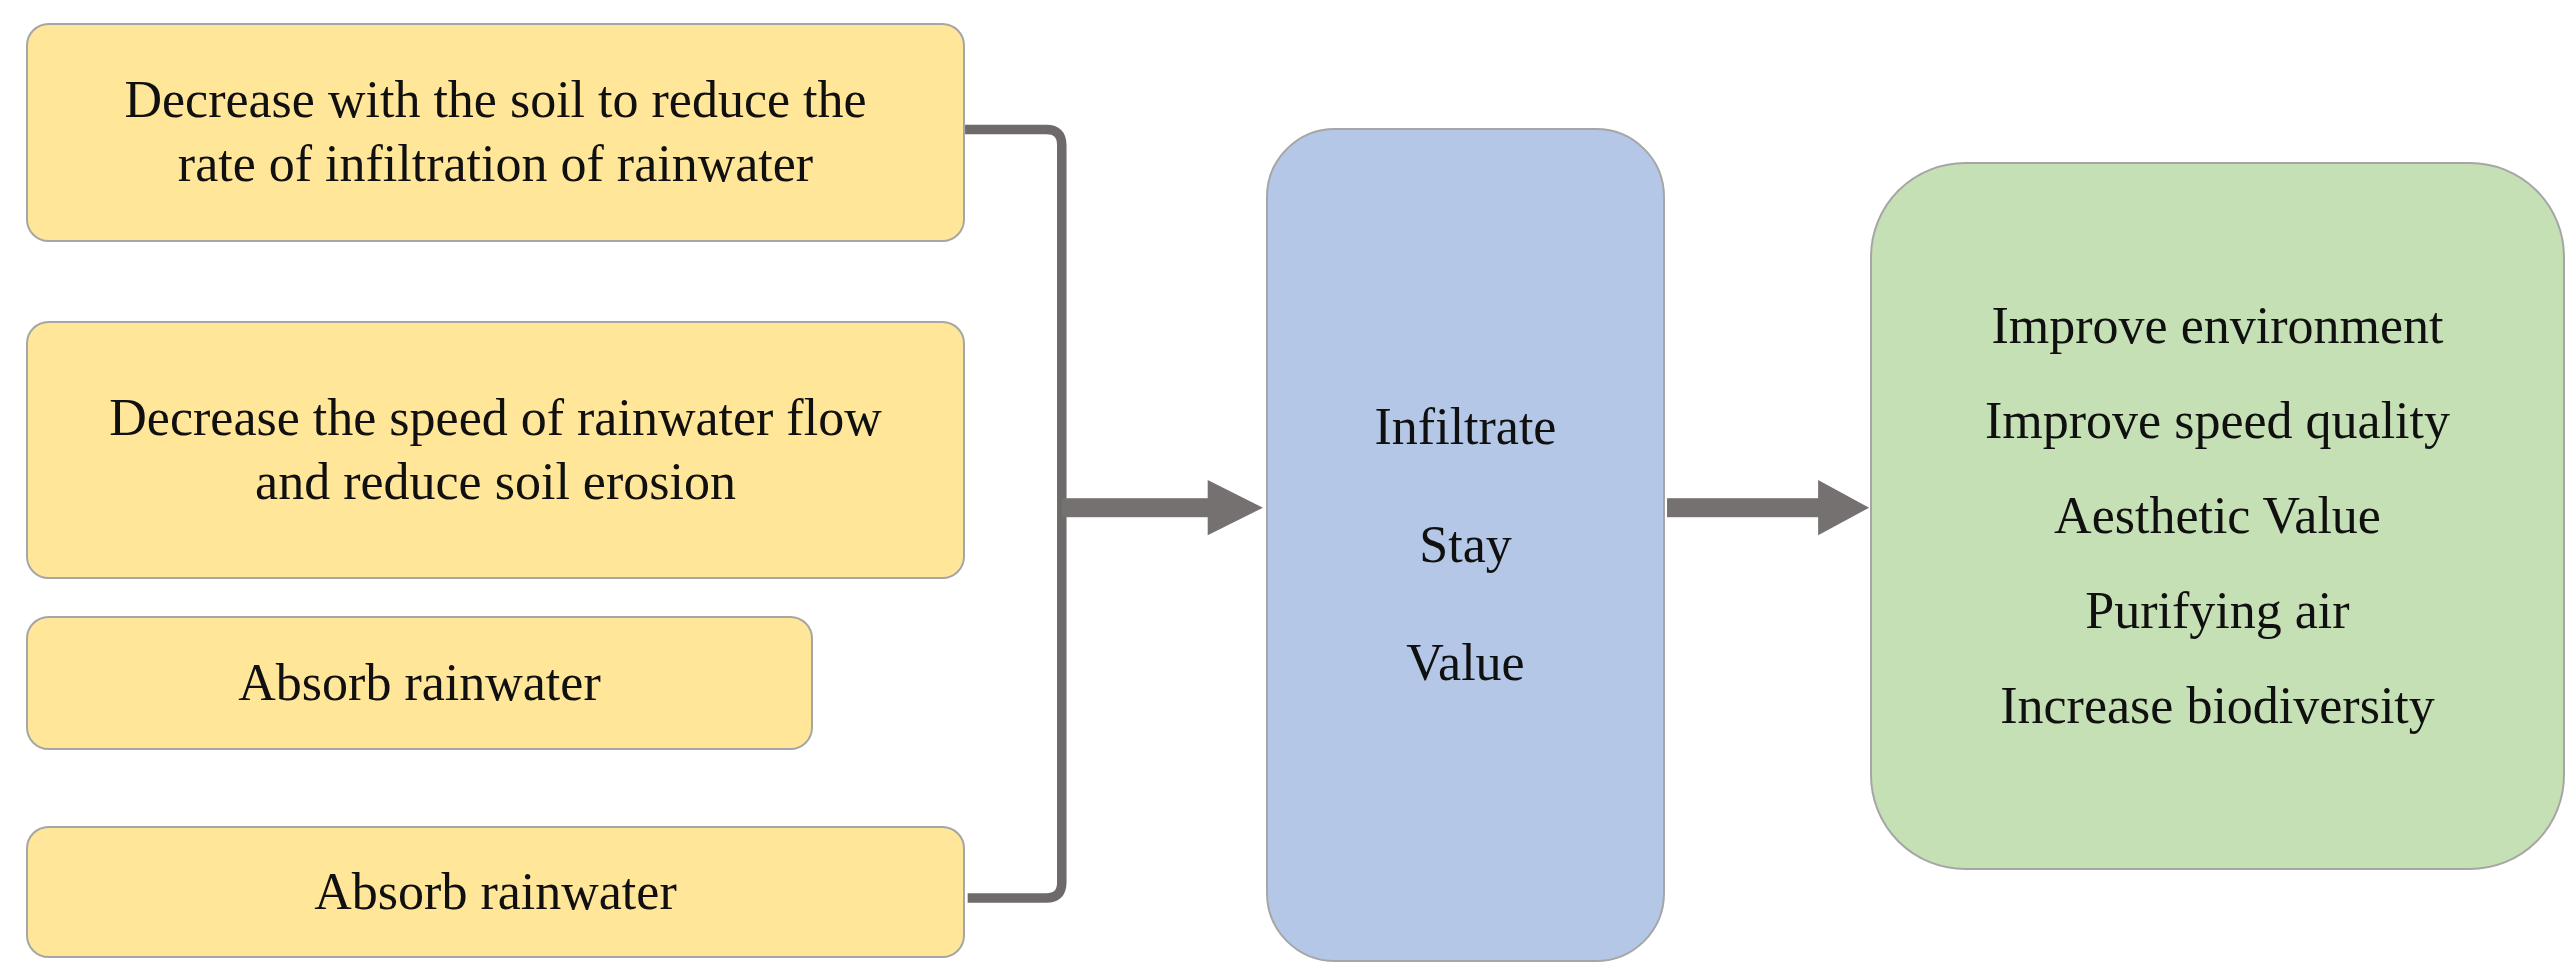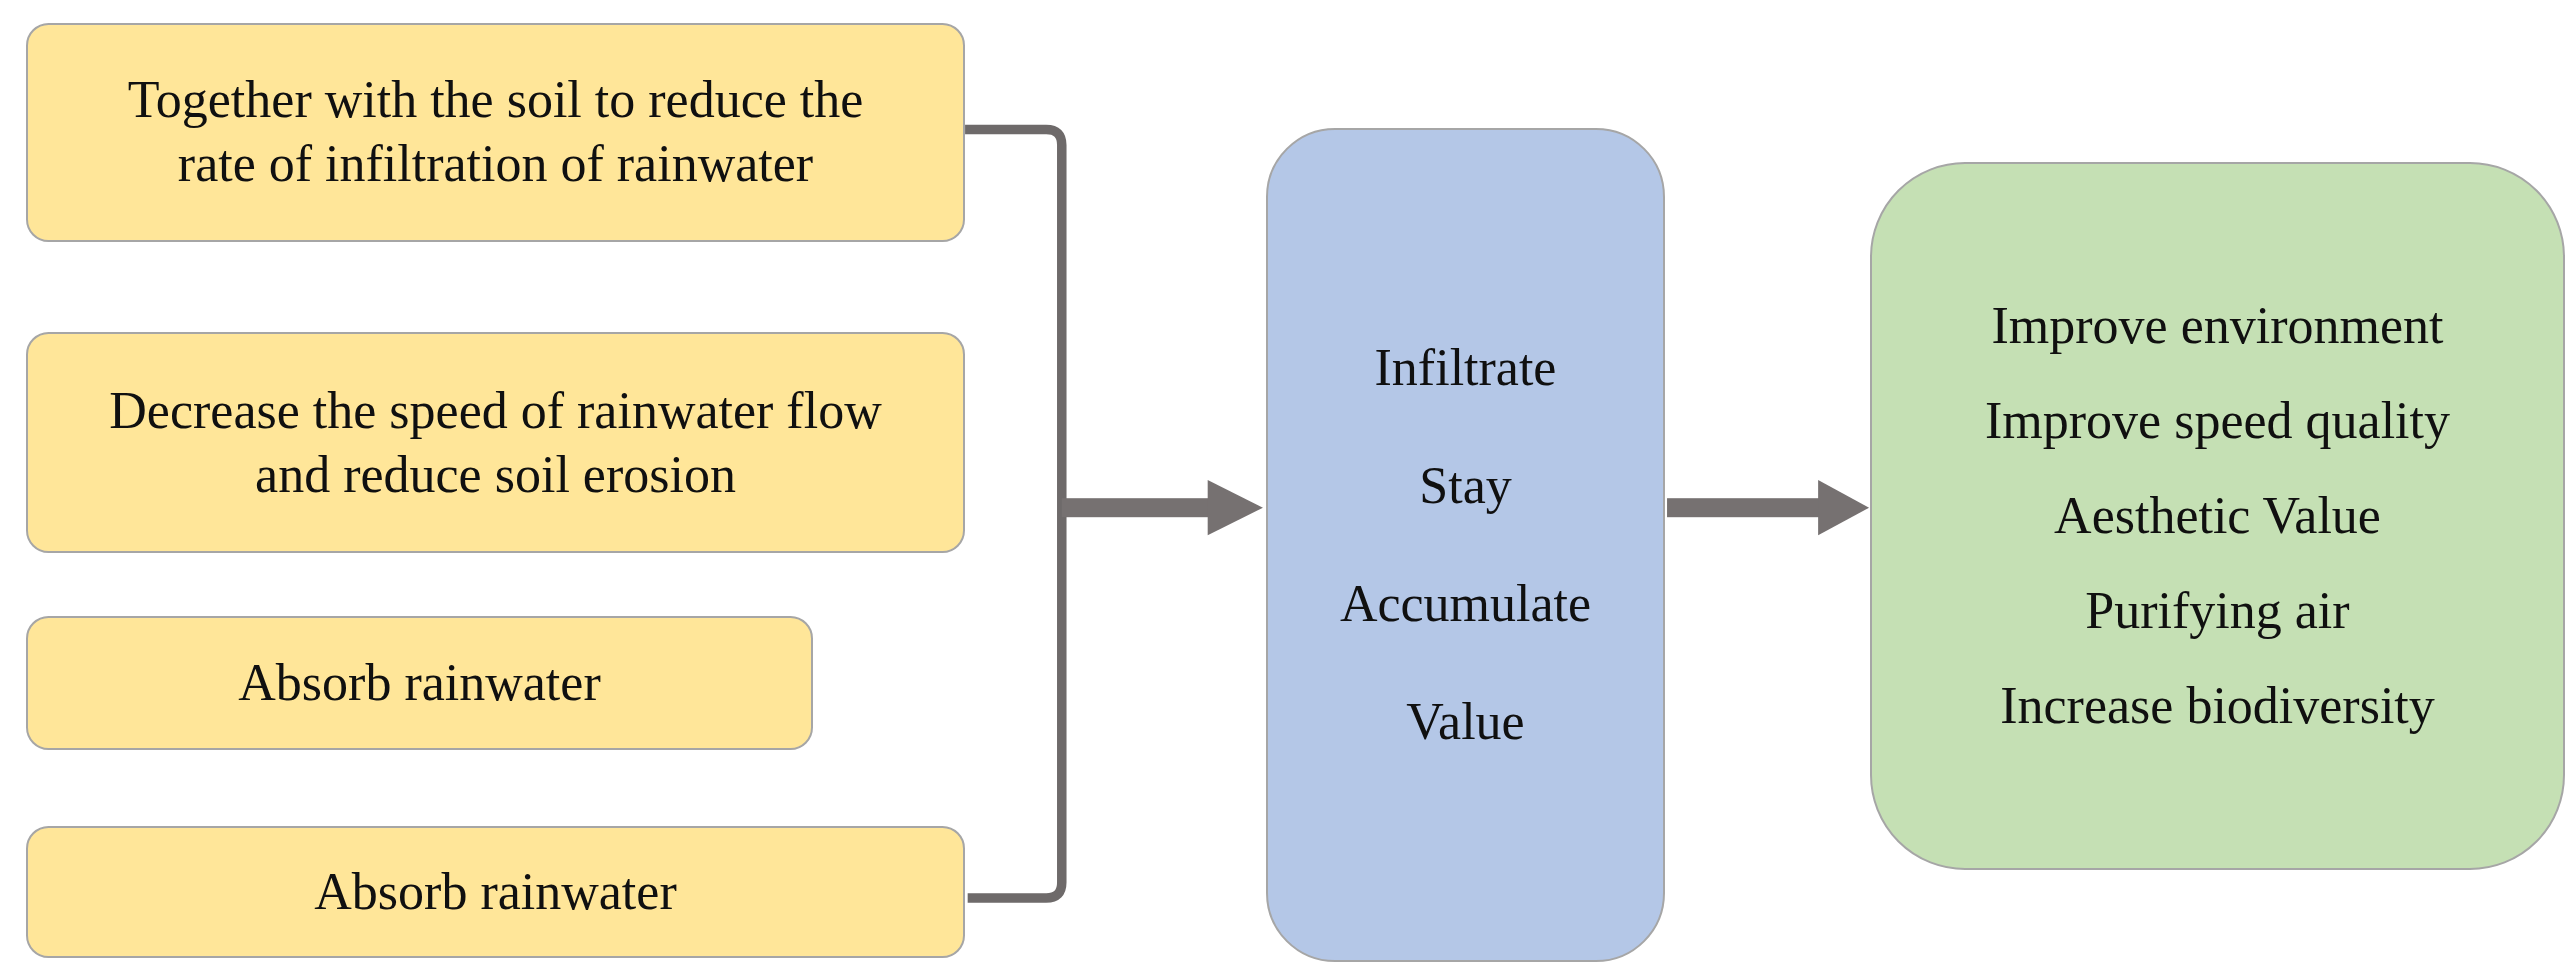--- a/index.html
+++ b/index.html
@@ -66,41 +66,40 @@
       <rect class="arrow-part" x="1229" y="577" width="172" height="22"></rect>
       <polygon class="arrow-part" points="1398,556 1398,620 1462,588"></polygon>
     </g>
     <g>
       <rect class="arrow-part" x="1930" y="577" width="178" height="22"></rect>
       <polygon class="arrow-part" points="2105,556 2105,620 2164,588"></polygon>
     </g>
   </svg>
 
   <div class="box source-box" style="left:26px; top:22.5px; width:939px; height:219px;">
-    <span class="box-line">Together with the soil to reduce the
+    <span class="box-line">Decrease with the soil to reduce the
 rate of infiltration of rainwater</span>
   </div>
 
-  <div class="box source-box" style="left:26px; top:332px; width:939px; height:221px;">
+  <div class="box source-box" style="left:26px; top:321px; width:939px; height:258px;">
     <span class="box-line">Decrease the speed of rainwater flow
 and reduce soil erosion</span>
   </div>
 
   <div class="box source-box" style="left:26px; top:616px; width:787px; height:134px;">
     <span class="box-line">Absorb rainwater</span>
   </div>
 
   <div class="box source-box" style="left:26px; top:826px; width:939px; height:132px;">
     <span class="box-line">Absorb rainwater</span>
   </div>
 
   <div class="box process-box" style="left:1266px; top:92px; width:399px; height:834px;margin-top:36px;">
     <span class="box-line">Infiltrate</span>
     <span class="box-line">Stay</span>
-    <span class="box-line">Accumulate</span>
     <span class="box-line">Value</span>
   </div>
 
   <div class="box outcome-box" style="left:1870px; top:162px; width:695px; height:708px;">
     <span class="box-line">Improve environment</span>
     <span class="box-line">Improve speed quality</span>
     <span class="box-line">Aesthetic Value</span>
     <span class="box-line">Purifying air</span>
     <span class="box-line">Increase biodiversity</span>
   </div>

